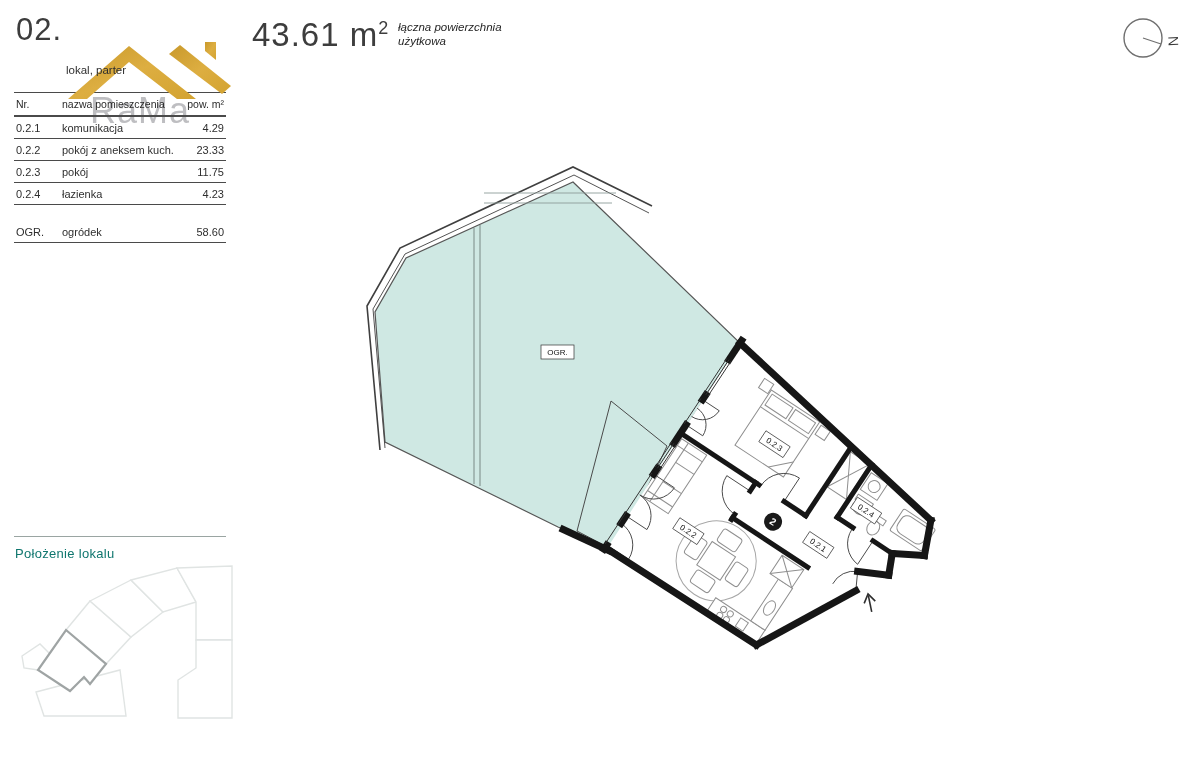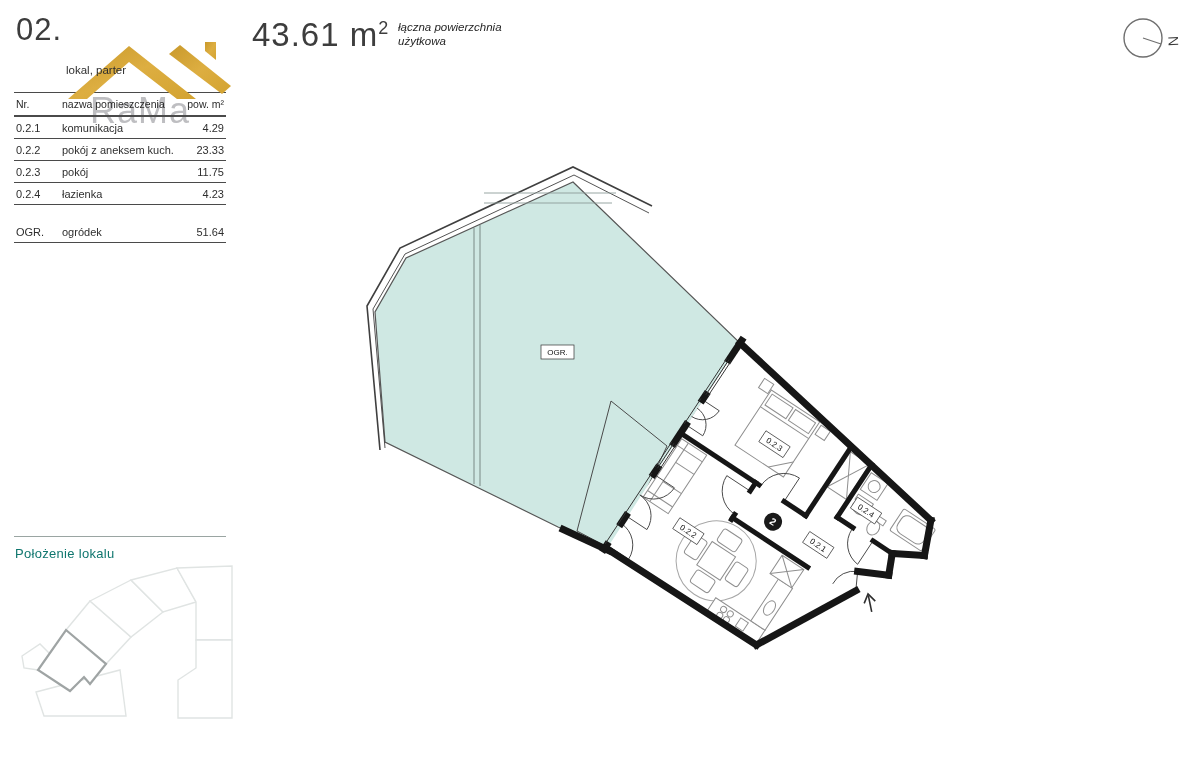--- a/index.html
+++ b/index.html
@@ -98,21 +98,21 @@
   <div class="row">
     <span class="nr">0.2.4</span>
     <span class="nm">łazienka</span>
     <span class="ar">4.23</span>
   </div>
   <div class="line"></div>
   <div class="spacer"></div>
   <div class="row">
     <span class="nr">OGR.</span>
     <span class="nm">ogródek</span>
-    <span class="ar">51.64</span>
+    <span class="ar">58.60</span>
   </div>
   <div class="line"></div>
 </div>
 
 <div class="loc-line"></div>
 <div class="loc-title">Położenie lokalu</div>
 
 <svg width="1200" height="774" viewBox="0 0 1200 774">
 
   <g>

